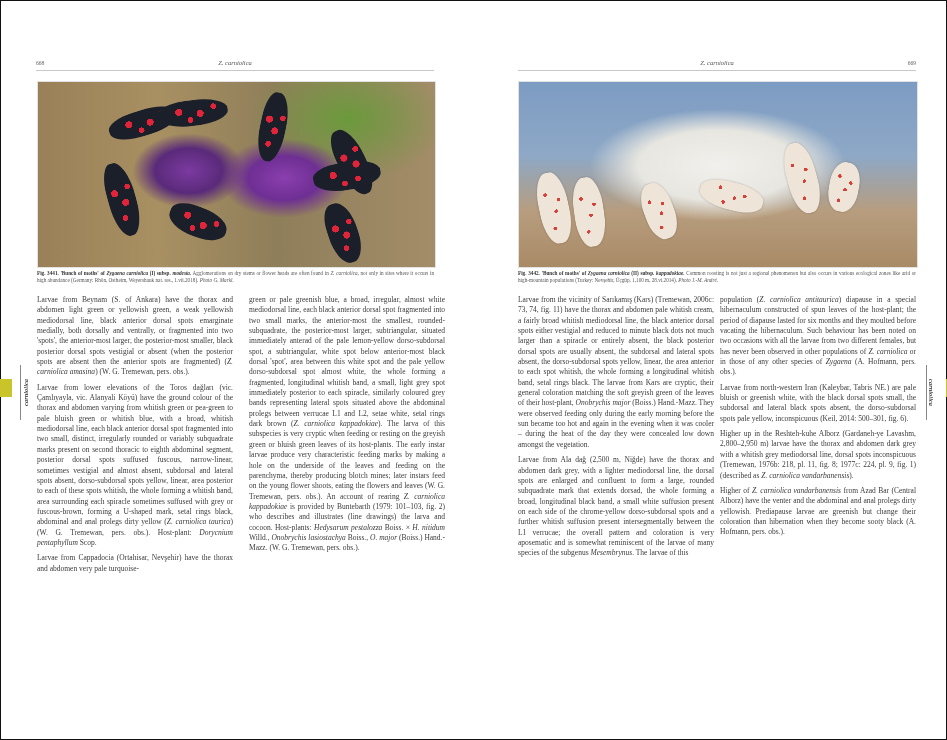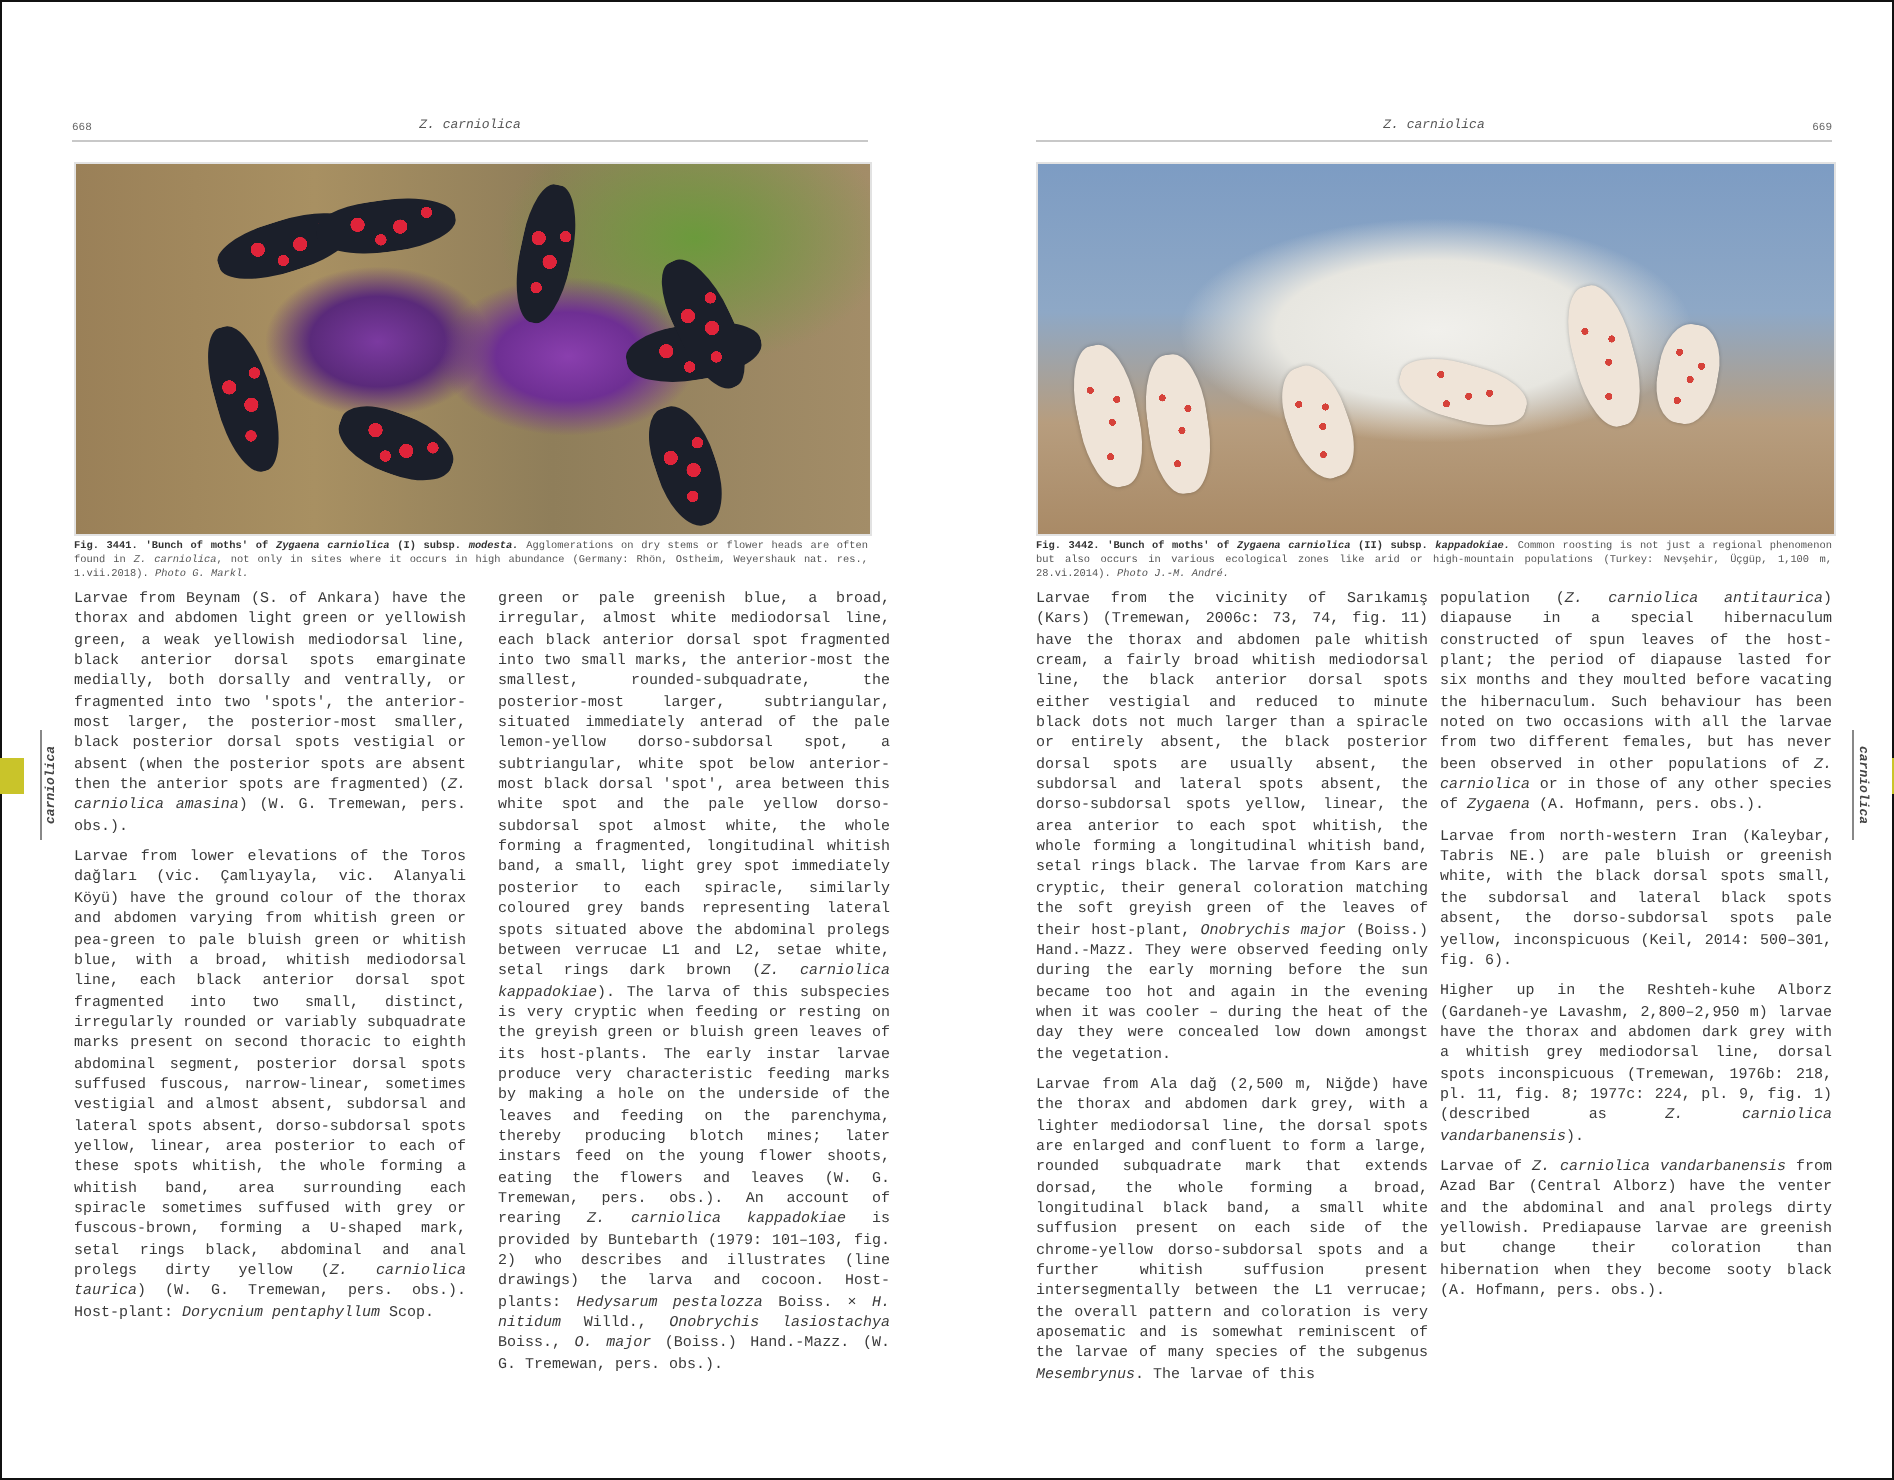--- a/index.html
+++ b/index.html
@@ -7,21 +7,21 @@
     width: 947px; height: 740px; overflow: hidden;
     background: #ffffff;
     font-family: "Liberation Serif", "DejaVu Serif", serif;
     color: #2a2a2a;
     position: relative;
   }
   .frame {
     position: absolute; left: 0; top: 0; width: 945px; height: 738px;
     border: 1px solid #111;
   }
-  .page { position: absolute; top: 0; height: 716px; font-family: Liberation Mono, monospace; }
+  .page { position: absolute; top: 0; height: 716px; }
   .page.left { left: 0; width: 470px; }
   .page.right { left: 488px; width: 477px; }
 
   .running-head {
     position: absolute; top: 58px; height: 12px;
     border-bottom: 1px solid #c8c8c8;
     font-size: 6px; color: #555;
   }
   .left .running-head { left: 36px; width: 398px; }
   .right .running-head { left: 30px; width: 398px; }
@@ -148,20 +148,21 @@
   </div>
 
   <div class="thumb-tab">
     <div class="bar"></div>
     <div class="label">carniolica</div>
   </div>
 
   <div class="col c1">
     <p><span>Larvae from Beynam (S. of Ankara) have the thorax and abdomen light green or yellowish green, a weak yellowish mediodorsal line, black anterior dorsal spots emarginate medially, both dorsally and ventrally, or fragmented into two 'spots', the anterior-most larger, the posterior-most smaller, black posterior dorsal spots vestigial or absent (when the posterior spots are absent then the anterior spots are fragmented) (</span><i>Z. carniolica amasina</i><span>) (W. G. Tremewan, pers. obs.).</span></p>
     <p><span>Larvae from lower elevations of the Toros dağları (vic. Çamlıyayla, vic. Alanyali Köyü) have the ground colour of the thorax and abdomen varying from whitish green or pea-green to pale bluish green or whitish blue, with a broad, whitish mediodorsal line, each black anterior dorsal spot fragmented into two small, distinct, irregularly rounded or variably subquadrate marks present on second thoracic to eighth abdominal segment, posterior dorsal spots suffused fuscous, narrow-linear, sometimes vestigial and almost absent, subdorsal and lateral spots absent, dorso-subdorsal spots yellow, linear, area posterior to each of these spots whitish, the whole forming a whitish band, area surrounding each spiracle sometimes suffused with grey or fuscous-brown, forming a U-shaped mark, setal rings black, abdominal and anal prolegs dirty yellow (</span><i>Z. carniolica taurica</i><span>) (W. G. Tremewan, pers. obs.). Host-plant: </span><i>Dorycnium pentaphyllum</i><span> Scop.</span></p>
+    <p><span>Larvae from Cappadocia (Ortahisar, Nevşehir) have the thorax and abdomen very pale turquoise-</span></p>
   </div>
 
   <div class="col c2">
     <p><span>green or pale greenish blue, a broad, irregular, almost white mediodorsal line, each black anterior dorsal spot fragmented into two small marks, the anterior-most the smallest, rounded-subquadrate, the posterior-most larger, subtriangular, situated immediately anterad of the pale lemon-yellow dorso-subdorsal spot, a subtriangular, white spot below anterior-most black dorsal 'spot', area between this white spot and the pale yellow dorso-subdorsal spot almost white, the whole forming a fragmented, longitudinal whitish band, a small, light grey spot immediately posterior to each spiracle, similarly coloured grey bands representing lateral spots situated above the abdominal prolegs between verrucae L1 and L2, setae white, setal rings dark brown (</span><i>Z. carniolica kappadokiae</i><span>). The larva of this subspecies is very cryptic when feeding or resting on the greyish green or bluish green leaves of its host-plants. The early instar larvae produce very characteristic feeding marks by making a hole on the underside of the leaves and feeding on the parenchyma, thereby producing blotch mines; later instars feed on the young flower shoots, eating the flowers and leaves (W. G. Tremewan, pers. obs.). An account of rearing </span><i>Z. carniolica kappadokiae</i><span> is provided by Buntebarth (1979: 101–103, fig. 2) who describes and illustrates (line drawings) the larva and cocoon. Host-plants: </span><i>Hedysarum pestalozza</i><span> Boiss. × </span><i>H. nitidum</i><span> Willd., </span><i>Onobrychis lasiostachya</i><span> Boiss., </span><i>O. major</i><span> (Boiss.) Hand.-Mazz. (W. G. Tremewan, pers. obs.).</span></p>
   </div>
 </div>
 
 <div class="page right">
   <div class="running-head">
     <span class="title">Z. carniolica</span>
@@ -196,15 +197,15 @@
 
   <div class="col c1">
     <p><span>Larvae from the vicinity of Sarıkamış (Kars) (Tremewan, 2006c: 73, 74, fig. 11) have the thorax and abdomen pale whitish cream, a fairly broad whitish mediodorsal line, the black anterior dorsal spots either vestigial and reduced to minute black dots not much larger than a spiracle or entirely absent, the black posterior dorsal spots are usually absent, the subdorsal and lateral spots absent, the dorso-subdorsal spots yellow, linear, the area anterior to each spot whitish, the whole forming a longitudinal whitish band, setal rings black. The larvae from Kars are cryptic, their general coloration matching the soft greyish green of the leaves of their host-plant, </span><i>Onobrychis major</i><span> (Boiss.) Hand.-Mazz. They were observed feeding only during the early morning before the sun became too hot and again in the evening when it was cooler – during the heat of the day they were concealed low down amongst the vegetation.</span></p>
     <p><span>Larvae from Ala dağ (2,500 m, Niğde) have the thorax and abdomen dark grey, with a lighter mediodorsal line, the dorsal spots are enlarged and confluent to form a large, rounded subquadrate mark that extends dorsad, the whole forming a broad, longitudinal black band, a small white suffusion present on each side of the chrome-yellow dorso-subdorsal spots and a further whitish suffusion present intersegmentally between the L1 verrucae; the overall pattern and coloration is very aposematic and is somewhat reminiscent of the larvae of many species of the subgenus </span><i>Mesembrynus</i><span>. The larvae of this</span></p>
   </div>
 
   <div class="col c2">
     <p><span>population (</span><i>Z. carniolica antitaurica</i><span>) diapause in a special hibernaculum constructed of spun leaves of the host-plant; the period of diapause lasted for six months and they moulted before vacating the hibernaculum. Such behaviour has been noted on two occasions with all the larvae from two different females, but has never been observed in other populations of </span><i>Z. carniolica</i><span> or in those of any other species of </span><i>Zygaena</i><span> (A. Hofmann, pers. obs.).</span></p>
     <p><span>Larvae from north-western Iran (Kaleybar, Tabris NE.) are pale bluish or greenish white, with the black dorsal spots small, the subdorsal and lateral black spots absent, the dorso-subdorsal spots pale yellow, inconspicuous (Keil, 2014: 500–301, fig. 6).</span></p>
     <p><span>Higher up in the Reshteh-kuhe Alborz (Gardaneh-ye Lavashm, 2,800–2,950 m) larvae have the thorax and abdomen dark grey with a whitish grey mediodorsal line, dorsal spots inconspicuous (Tremewan, 1976b: 218, pl. 11, fig. 8; 1977c: 224, pl. 9, fig. 1) (described as </span><i>Z. carniolica vandarbanensis</i><span>).</span></p>
-    <p><span>Larvae of </span><i>Z. carniolica vandarbanensis</i><span> from Azad Bar (Central Alborz) have the venter and the abdominal and anal prolegs dirty yellowish. Prediapause larvae are greenish but change their coloration than hibernation when they become sooty black (A. Hofmann, pers. obs.).</span></p>
+    <p><span>Higher of </span><i>Z. carniolica vandarbanensis</i><span> from Azad Bar (Central Alborz) have the venter and the abdominal and anal prolegs dirty yellowish. Prediapause larvae are greenish but change their coloration than hibernation when they become sooty black (A. Hofmann, pers. obs.).</span></p>
   </div>
 </div>
 
 </body></html>

